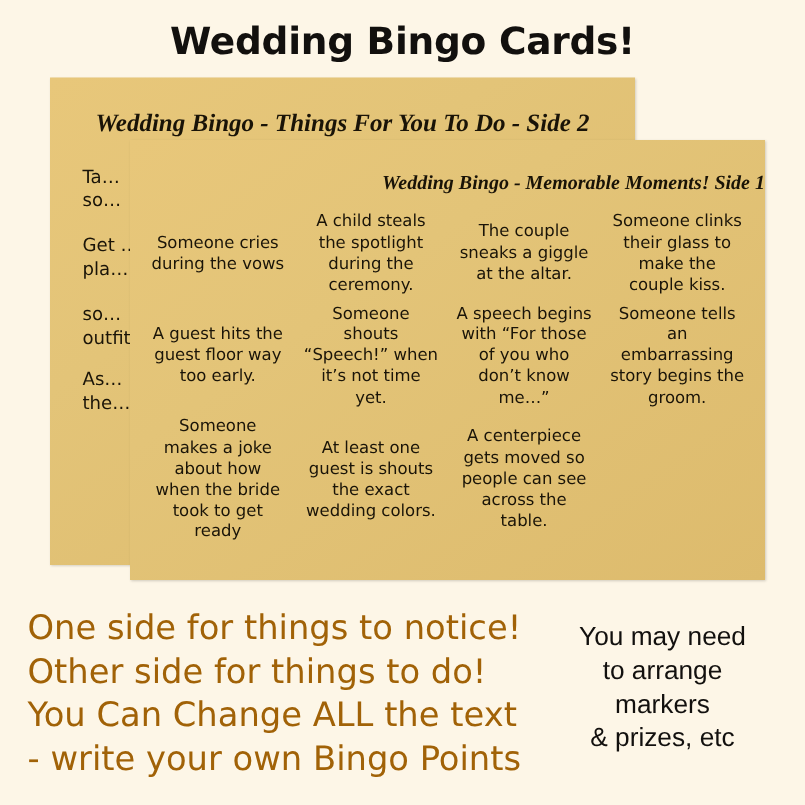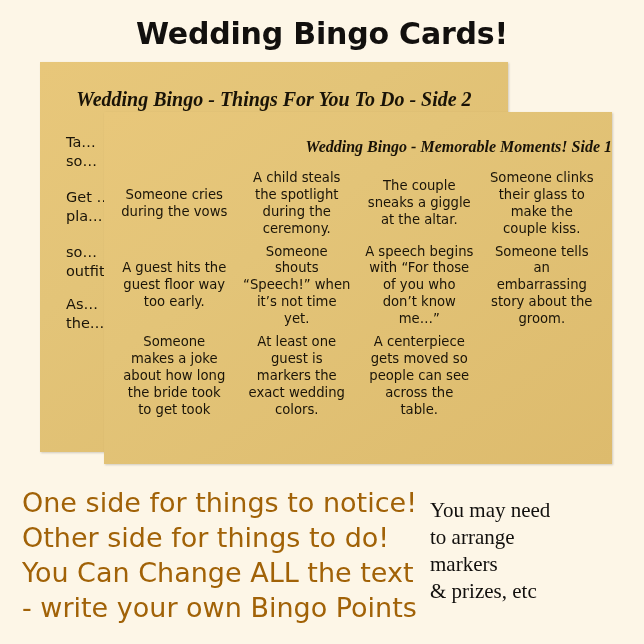--- a/index.html
+++ b/index.html
@@ -121,22 +121,22 @@
     font-family: "DejaVu Sans", sans-serif;
     font-size: 27px;
     line-height: 1.30;
     color: #a16207;
   }
   .caption-right {
     position: absolute;
     left: 430px;
     top: 497px;
     width: 200px;
-    text-align: left;
-    font-family: Liberation Serif, serif;
+    text-align: center;
+    font-family: Liberation Sans, sans-serif;
     font-size: 21px;
     line-height: 1.28;
     color: #12100e;
   }
 </style>
 </head>
 <body>
 
 <div class="canvas">
 
@@ -159,23 +159,23 @@
   <div class="card card-front">
     <div class="card-heading">Wedding Bingo - Memorable Moments!  Side 1</div>
     <div class="grid">
       <div class="cell">Someone cries during the vows</div>
       <div class="cell">A child steals the spotlight during the ceremony.</div>
       <div class="cell">The couple sneaks a giggle at the altar.</div>
       <div class="cell">Someone clinks their glass to make the couple kiss.</div>
       <div class="cell">A guest hits the guest floor way too early.</div>
       <div class="cell">Someone shouts “Speech!” when it’s not time yet.</div>
       <div class="cell">A speech begins with “For those of you who don’t know me…”</div>
-      <div class="cell">Someone tells an embarrassing story about the groom.</div>
-      <div class="cell">Someone makes a joke about how long the bride took to get took</div>
-      <div class="cell">At least one guest is markers the exact wedding colors.</div>
+      <div class="cell">Someone tells an embarrassing story begins the groom.</div>
+      <div class="cell">Someone makes a joke about how when the bride took to get ready</div>
+      <div class="cell">At least one guest is shouts the exact wedding colors.</div>
       <div class="cell">A centerpiece gets moved so people can see across the table.</div>
     </div>
   </div>
 
   <div class="caption-left" style="white-space: pre-line;">One side for things to notice!
 Other side for things to do!
 You Can Change ALL the text
 - write your own Bingo Points</div>
   <div class="caption-right" style="white-space: pre-line;">You may need
 to arrange

